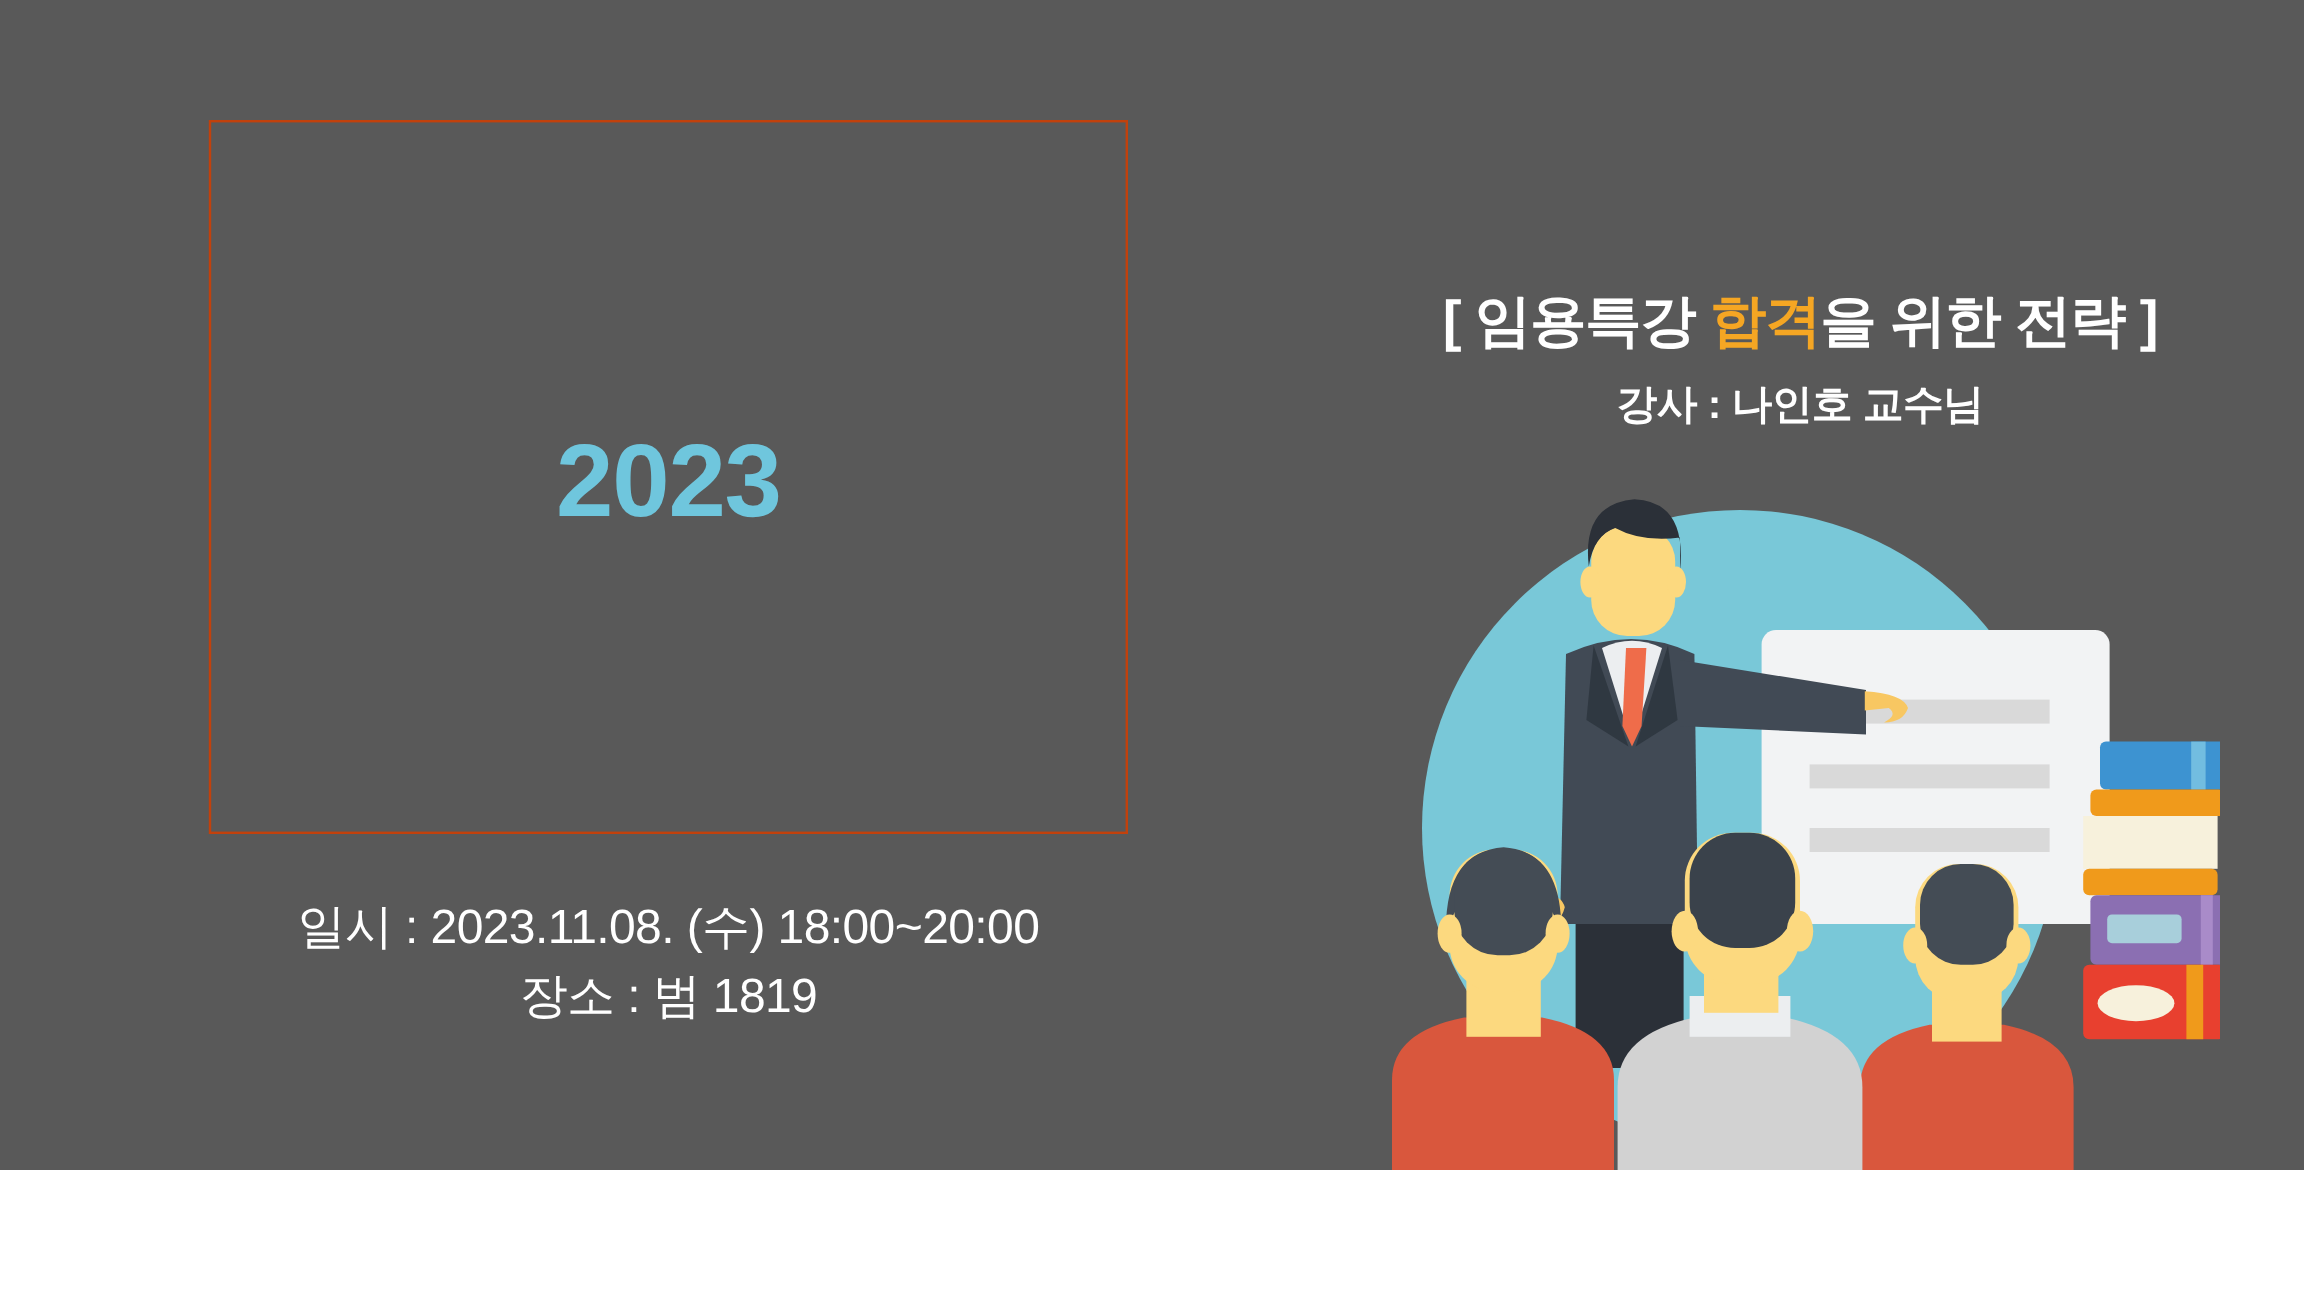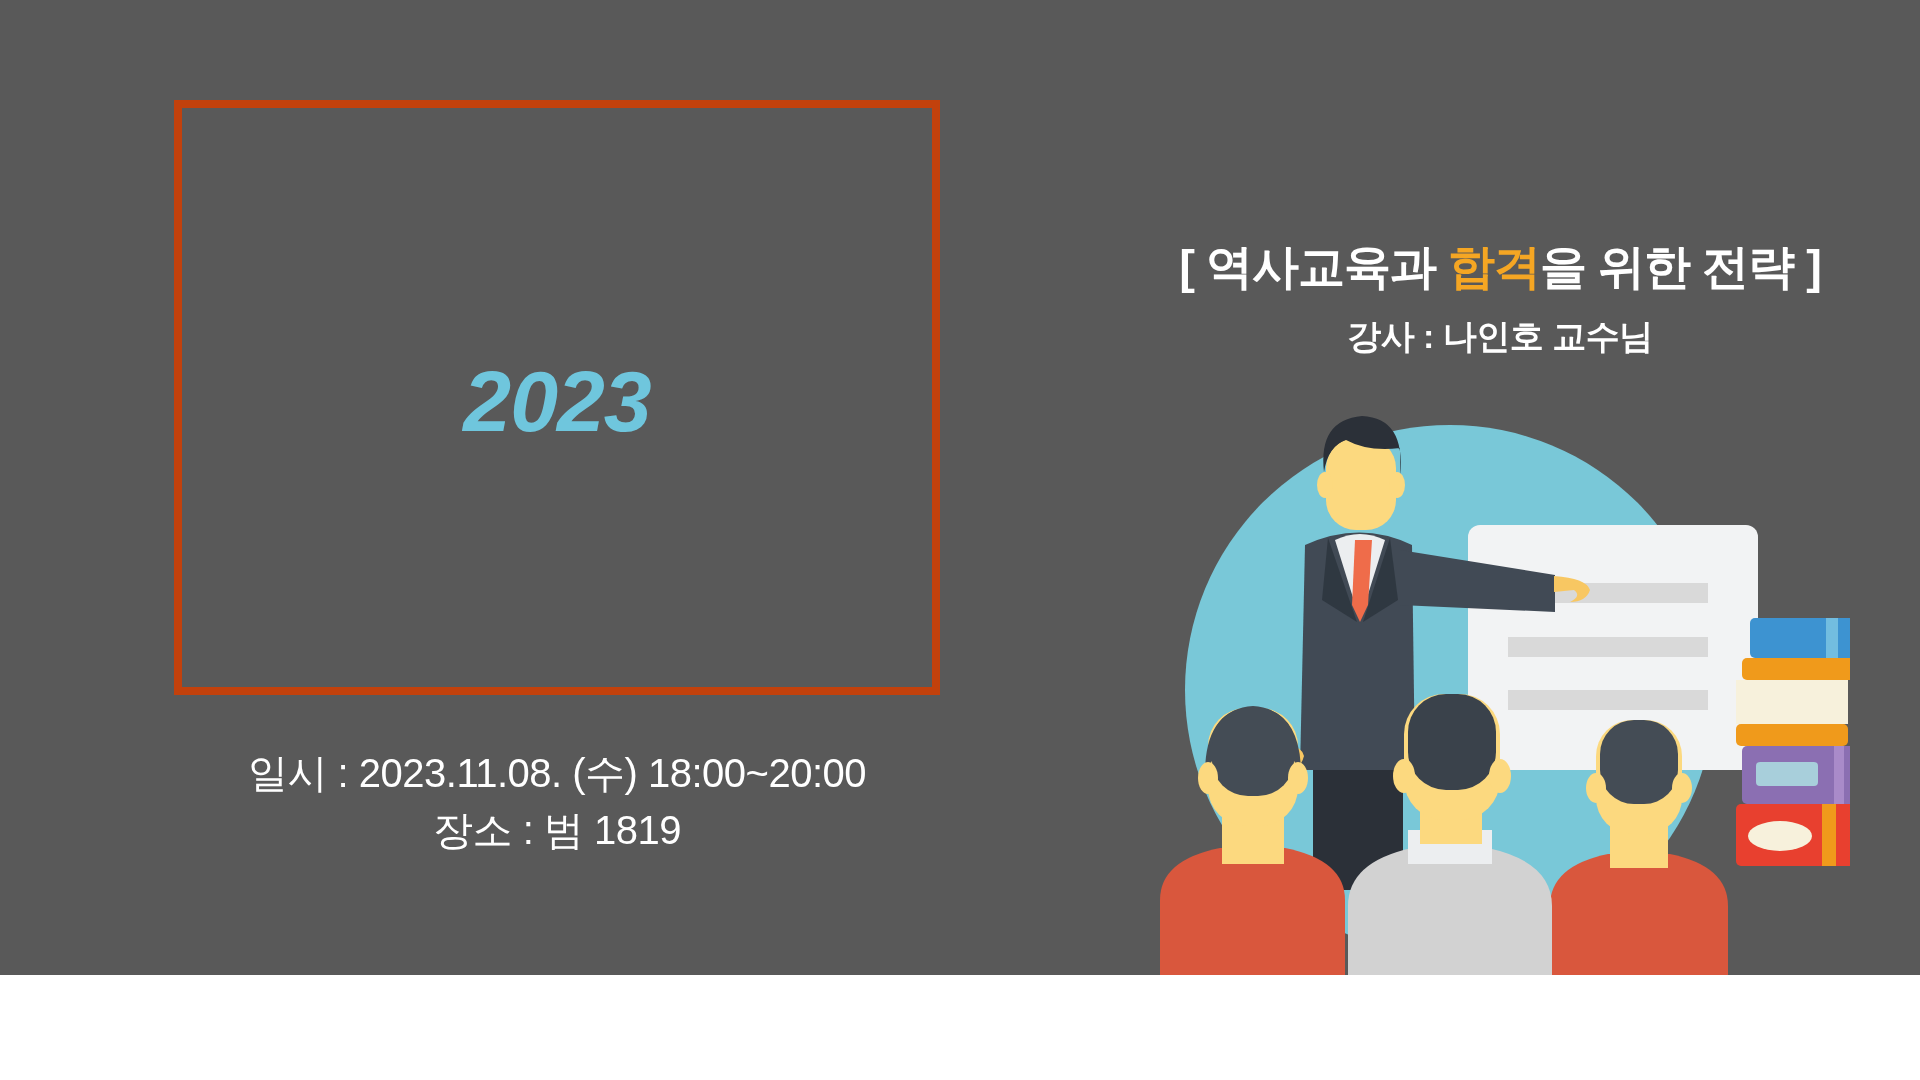--- a/index.html
+++ b/index.html
@@ -32,23 +32,22 @@
     background: #595959;
   }
 
   
   .frame {
     position: absolute;
     left: 174px;
     top: 100px;
     width: 766px;
     height: 595px;
-    border: 8px solid #c2410c;
+    border: 2px solid #c2410c;
     box-sizing: border-box;
-    font-style: italic;
   }
 
   .frame-inner {
     position: absolute;
     left: 0;
     top: 0;
     width: 100%;
     height: 100%;
     display: flex;
     flex-direction: column;
@@ -141,21 +140,21 @@
       <div class="year">2023</div>
     </div>
   </div>
 
   <div class="details">
     <div class="detail-line">일시 : 2023.11.08. (수) 18:00~20:00</div>
     <div class="detail-line">장소 : 범 1819</div>
   </div>
 
   <div class="right-col">
-    <div class="tagline"><span>[</span> <span>역사교육과</span> <span class="hl">합격</span><span>을 위한 전략</span> <span>]</span></div>
+    <div class="tagline"><span>[</span> <span>임용특강</span> <span class="hl">합격</span><span>을 위한 전략</span> <span>]</span></div>
     <div class="speaker">강사 : 나인호 교수님</div>
   </div>
 
   <div class="illus">
     <svg viewBox="0 0 700 585" xmlns="http://www.w3.org/2000/svg">
 
       <circle cx="300" cy="300" r="265" fill="#79c8d8"></circle>
 
       <rect x="318" y="135" width="290" height="245" rx="12" fill="#f2f3f4"></rect>
       <rect x="358" y="193" width="200" height="20" fill="#d9d9d9"></rect>

